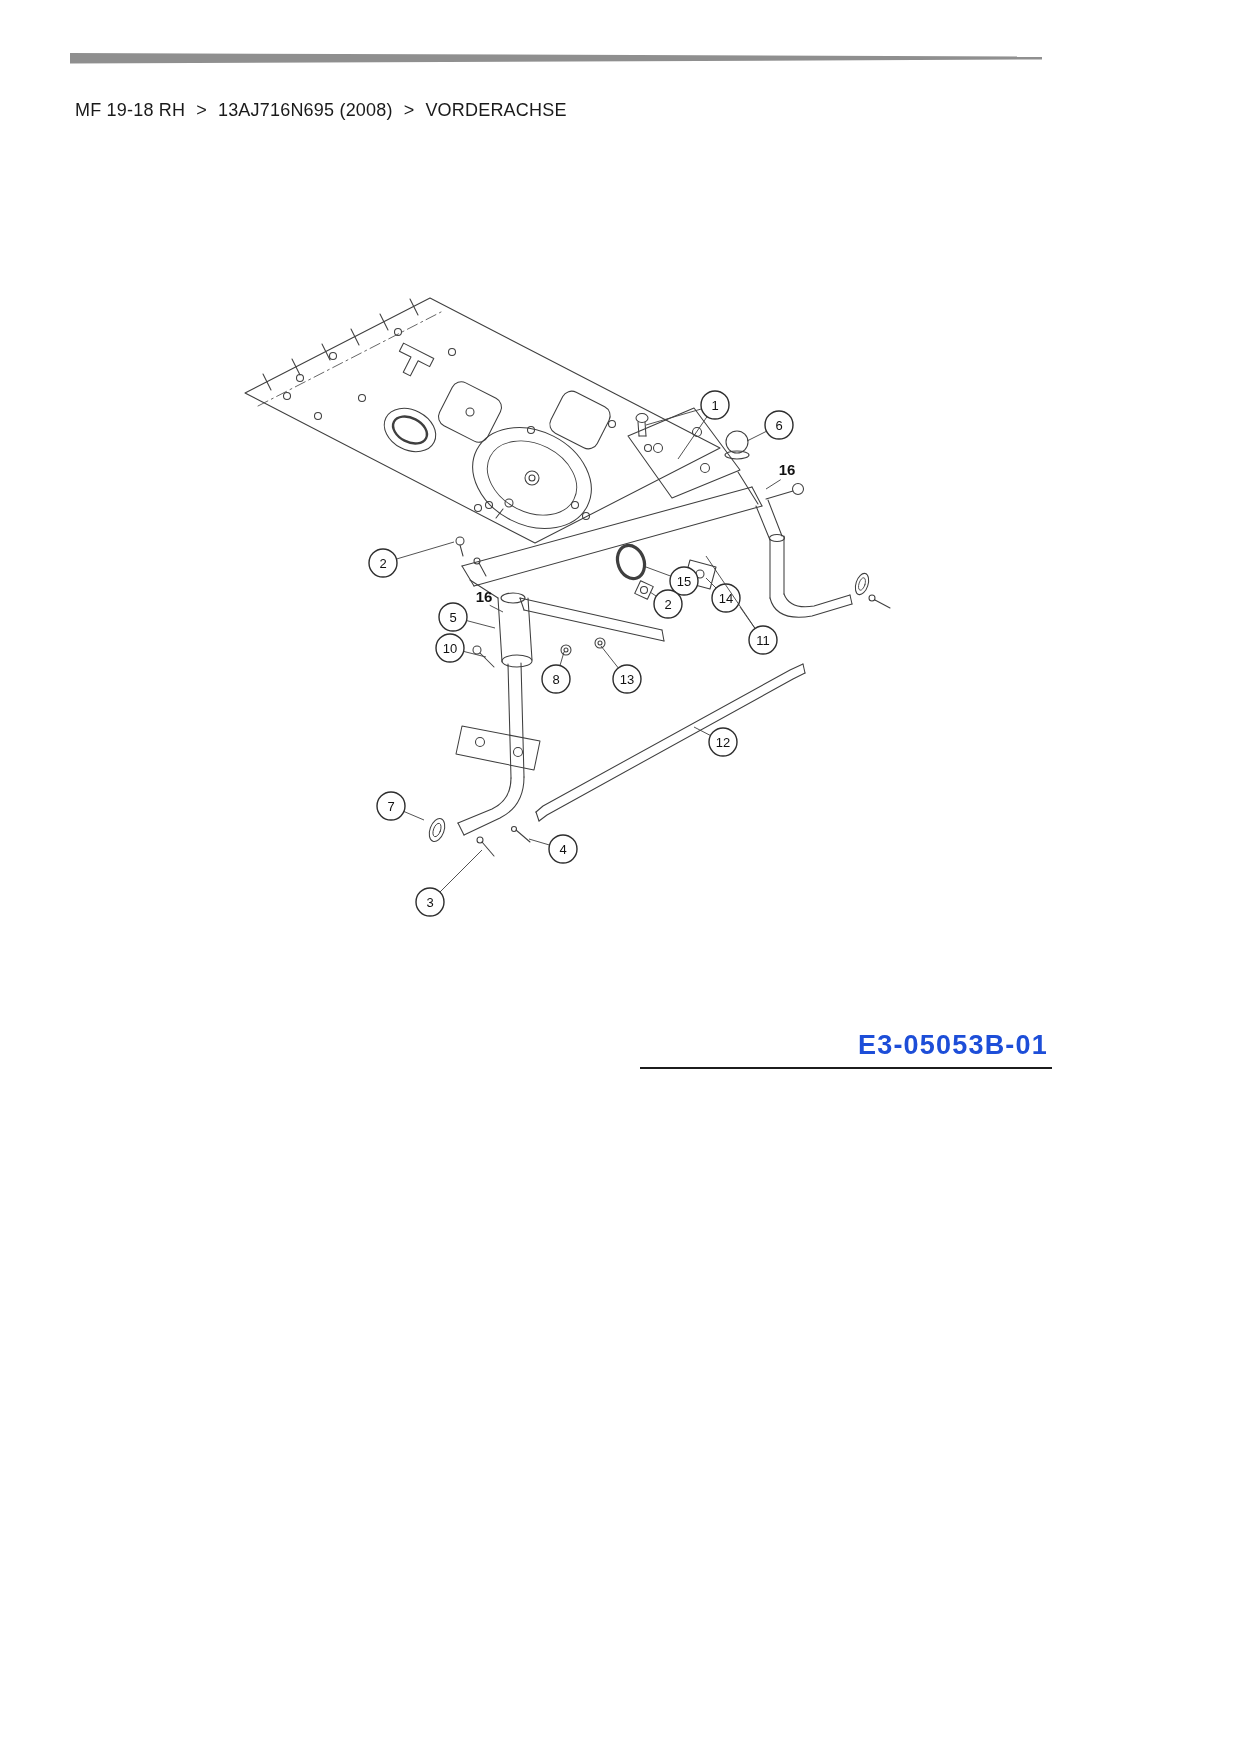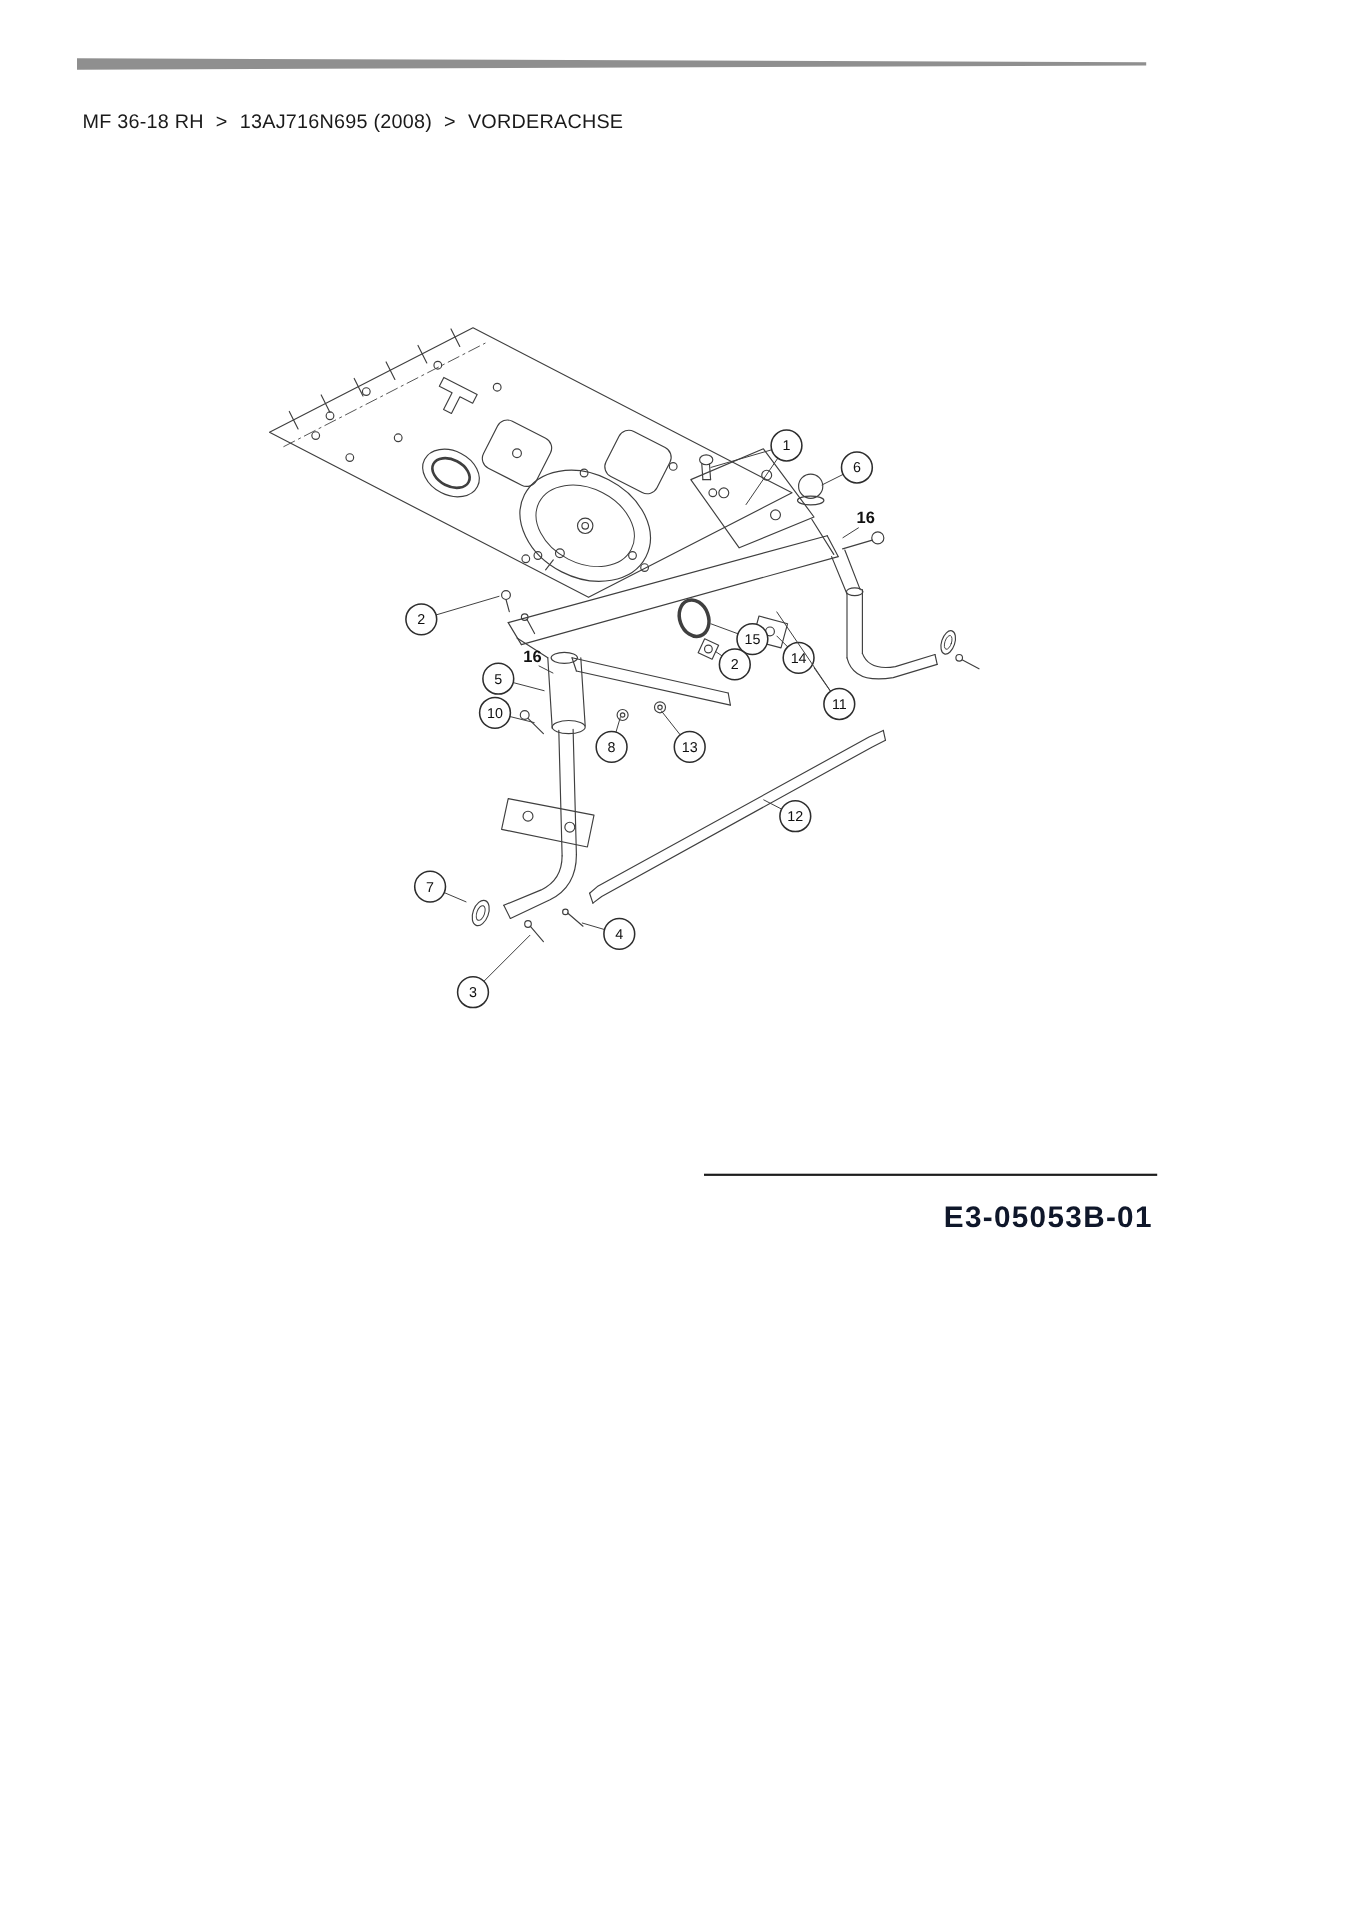--- a/index.html
+++ b/index.html
@@ -24,26 +24,26 @@
     top: 100px;
     font-size: 18px;
     color: var(--c-text, #1a1a1a);
     letter-spacing: 0.2px;
     white-space: nowrap;
   }
   .bc-sep { margin: 0 11px; color: var(--c-text, #1a1a1a); }
   .bc-item { cursor: default; }
   .code {
     position: absolute;
-    top: 1091px;
+    top: 1030px;
     right: 192px;
     font-size: 27px;
     font-weight: 600;
     letter-spacing: 1.2px;
-    color: #0f172a;
+    color: #1d4ed8;
   }
   .code-rule {
     position: absolute;
     left: 640px;
     top: 1067px;
     width: 412px;
     height: 2px;
     background: #1c1c1c;
   }
   .leader { stroke: var(--c-line, #3f3f3f); stroke-width: 0.9; }
@@ -292,18 +292,18 @@
           <text x="563" y="853.5" class="callout-text">4</text>
         </g>
         <g>
           <line x1="430" y1="902" x2="482" y2="850" class="leader"></line>
           <circle cx="430" cy="902" r="14" class="callout-circle"></circle>
           <text x="430" y="906.5" class="callout-text">3</text>
         </g>
       </g>
   </svg>
 
-  <nav id="breadcrumb" class="breadcrumb"><span class="bc-item">MF 36-18 RH</span><span class="bc-sep">&gt;</span><span class="bc-item">13AJ716N695 (2008)</span><span class="bc-sep">&gt;</span><span class="bc-item current">VORDERACHSE</span></nav>
+  <nav id="breadcrumb" class="breadcrumb"><span class="bc-item">MF 19-18 RH</span><span class="bc-sep">&gt;</span><span class="bc-item">13AJ716N695 (2008)</span><span class="bc-sep">&gt;</span><span class="bc-item current">VORDERACHSE</span></nav>
 
   <div class="code">E3-05053B-01</div>
   <div class="code-rule"></div>
 
 </div>
 
 </body></html>

